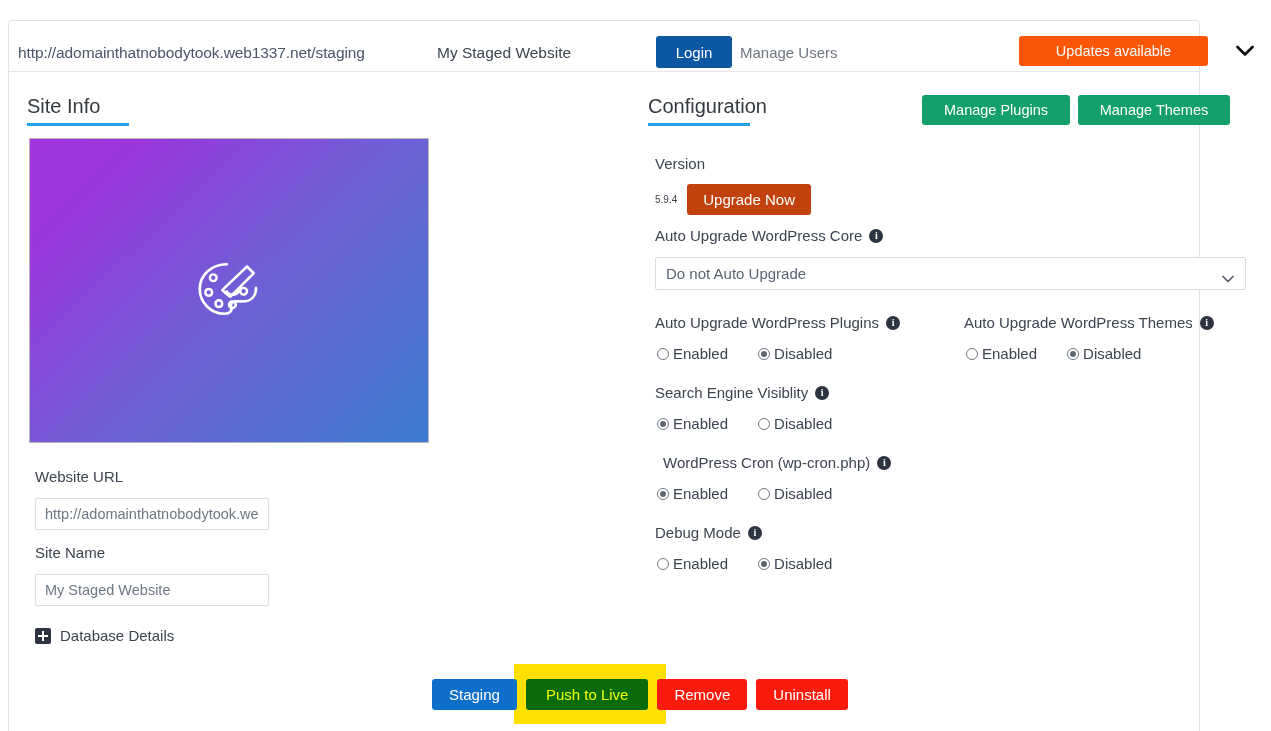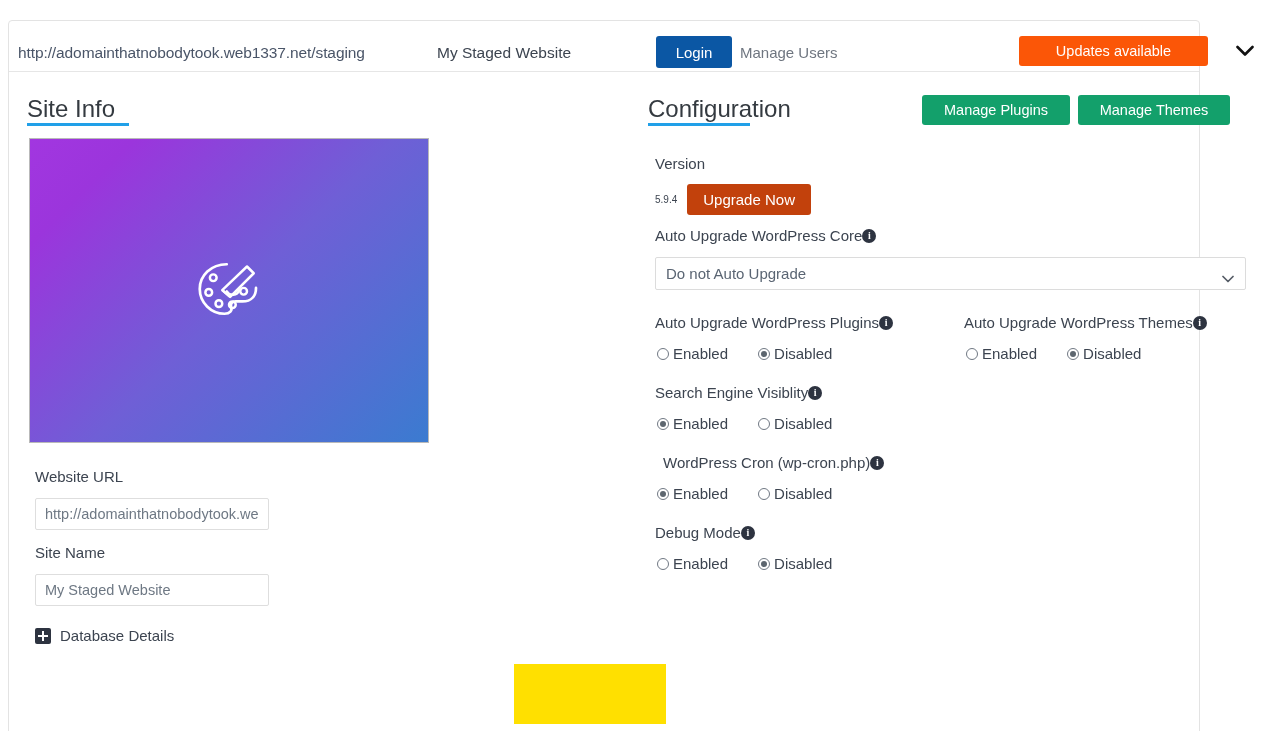--- a/index.html
+++ b/index.html
@@ -107,21 +107,21 @@
     height: 28px;
     cursor: pointer;
     display: flex;
     align-items: center;
     justify-content: center;
   }
 
   
   .sec-title {
     position: absolute;
-    font-size: 24px;
+    font-size: 20px;
     color: #343a40;
     font-weight: normal;
   }
   .sec-underline {
     position: absolute;
     height: 3px;
     background: #21a0e8;
   }
 
   
@@ -219,21 +219,21 @@
     display: flex;
     align-items: center;
     justify-content: center;
   }
   .opt-label {
     position: absolute;
     font-size: 15px;
     color: #3c4450;
     display: flex;
     align-items: center;
-    gap: 0;
+    gap: 7px;
     white-space: nowrap;
   }
   .info-icon {
     width: 14px;
     height: 14px;
     border-radius: 50%;
     background: #2d3340;
     color: #ffffff;
     font-size: 10px;
     font-weight: bold;
@@ -479,15 +479,21 @@
         <span class="radio"></span>
         <span>Enabled</span>
       </label>
       <label class="radio-opt">
         <span class="radio checked"></span>
         <span>Disabled</span>
       </label>
     </div>
 
     <div class="highlight"></div>
+    <div class="action-row">
+      <button class="act-btn act-staging">Staging</button>
+      <button class="act-btn act-push">Push to Live</button>
+      <button class="act-btn act-remove">Remove</button>
+      <button class="act-btn act-uninstall">Uninstall</button>
+    </div>
 
   </div>
 </div>
 
 </body></html>

